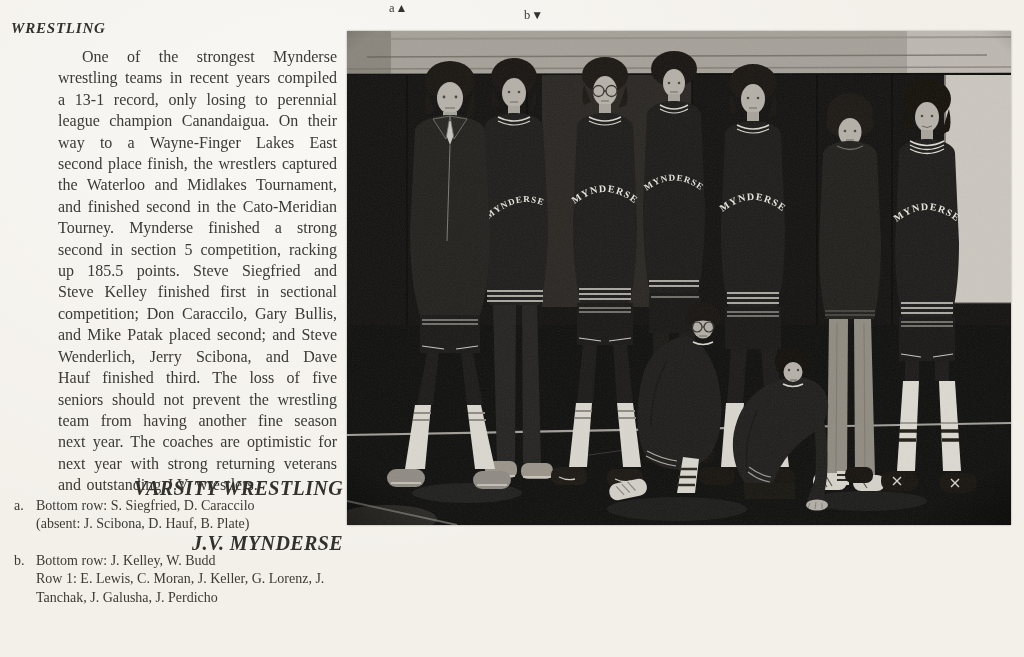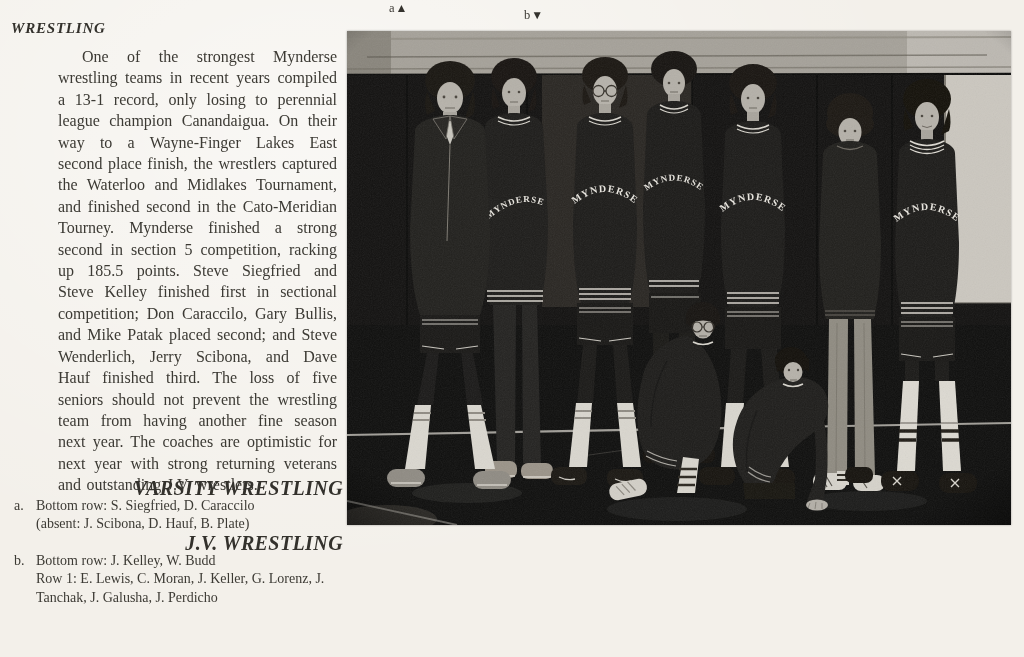--- a/index.html
+++ b/index.html
@@ -51,21 +51,21 @@
     <div class="article-body">One of the strongest Mynderse wrestling teams in recent years compiled a 13-1 record, only losing to perennial league champion Canandaigua. On their way to a Wayne-Finger Lakes East second place finish, the wrestlers captured the Waterloo and Midlakes Tournament, and finished second in the Cato-Meridian Tourney. Mynderse finished a strong second in section 5 competition, racking up 185.5 points. Steve Siegfried and Steve Kelley finished first in sectional competition; Don Caraccilo, Gary Bullis, and Mike Patak placed second; and Steve Wenderlich, Jerry Scibona, and Dave Hauf finished third. The loss of five seniors should not prevent the wrestling team from having another fine season next year. The coaches are optimistic for next year with strong returning veterans and outstanding J.V. wrestlers.</div>
   </div>
 
   <div class="captions">
     <div class="cap-title">VARSITY WRESTLING</div>
     <div class="cap-entry">
       <span class="cap-marker">a.</span>
       <div>Bottom row: S. Siegfried, D. Caraccilo</div>
       <div>(absent: J. Scibona, D. Hauf, B. Plate)</div>
     </div>
-    <div class="cap-title">J.V. WRESTLING</div>
+    <div class="cap-title">J.V. MYNDERSE</div>
     <div class="cap-entry">
       <span class="cap-marker">b.</span>
       <div>Bottom row: J. Kelley, W. Budd</div>
       <div>Row 1: E. Lewis, C. Moran, J. Keller, G. Lorenz, J. Tanchak, J. Galusha, J. Perdicho</div>
     </div>
   </div>
 
   <div class="photo-marker" id="marker-a">
     <span>a</span><span class="tri">▲</span>
   </div>

